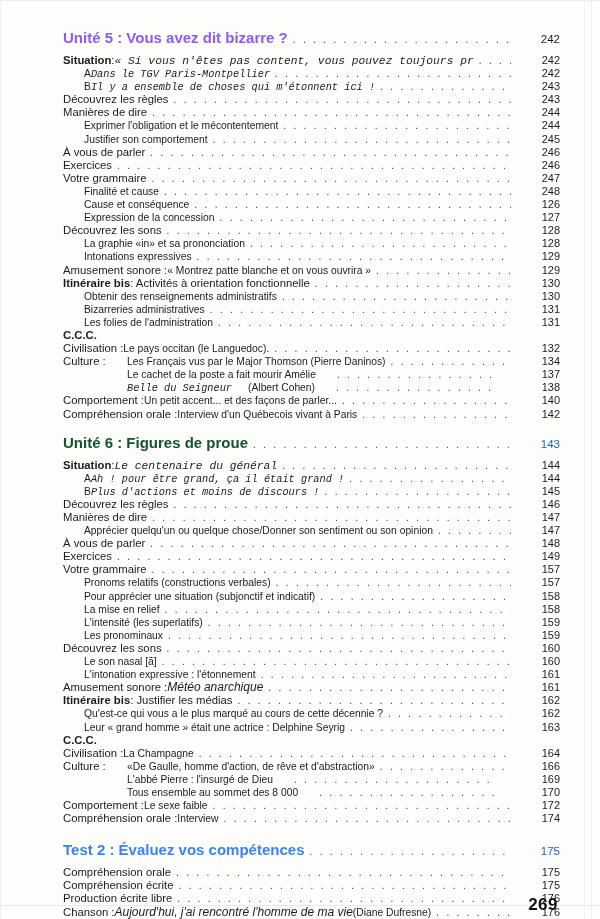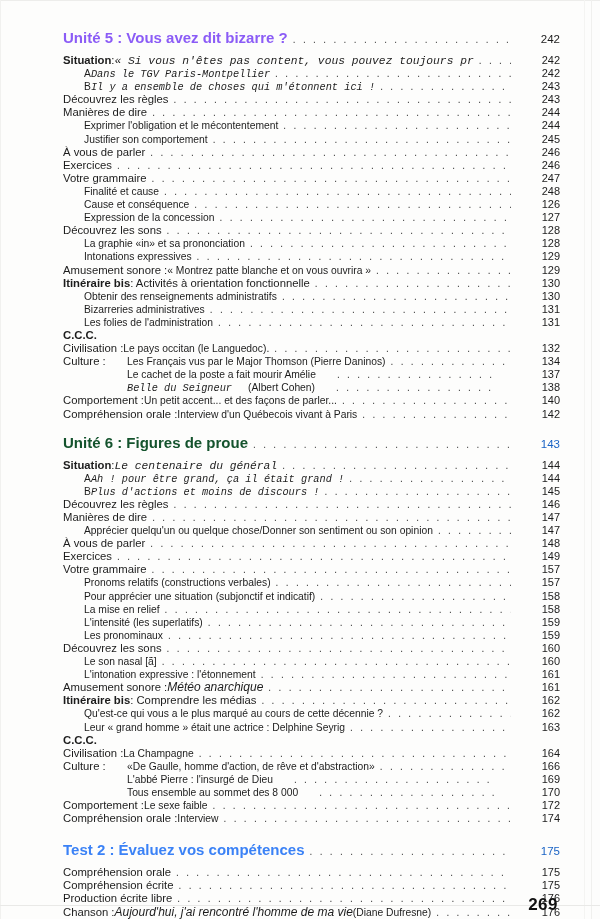--- a/index.html
+++ b/index.html
@@ -338,21 +338,21 @@
           <span class="pg">161</span>
         </div>
         <div class="row in-main">
           <span class="sg-n">Amusement sonore : </span>
           <span class="sg-si">Météo anarchique</span>
           <span class="dots">. . . . . . . . . . . . . . . . . . . . . . . . . . . . . . . . . . . . . . . . . . . . . . . . . . . . . . . . . . . . . . . . . . . . . . . . . . . . . . . . . . . . . . . . . . . . . . . . . . . . . . . . . . . . . . . . . . . . . . . . </span>
           <span class="pg">161</span>
         </div>
         <div class="row in-main">
           <span class="sg-b">Itinéraire bis</span>
-          <span class="sg-n"> : Comprendre les médias</span>
+          <span class="sg-n"> : Justifier les médias</span>
           <span class="dots">. . . . . . . . . . . . . . . . . . . . . . . . . . . . . . . . . . . . . . . . . . . . . . . . . . . . . . . . . . . . . . . . . . . . . . . . . . . . . . . . . . . . . . . . . . . . . . . . . . . . . . . . . . . . . . . . . . . . . . . . </span>
           <span class="pg">162</span>
         </div>
         <div class="row in-sub">
           <span class="sg-n">Qu'est-ce qui vous a le plus marqué au cours de cette décennie ?</span>
           <span class="dots">. . . . . . . . . . . . . . . . . . . . . . . . . . . . . . . . . . . . . . . . . . . . . . . . . . . . . . . . . . . . . . . . . . . . . . . . . . . . . . . . . . . . . . . . . . . . . . . . . . . . . . . . . . . . . . . . . . . . . . . . </span>
           <span class="pg">162</span>
         </div>
         <div class="row in-sub">
           <span class="sg-n">Leur « grand homme » était une actrice : Delphine Seyrig</span>

